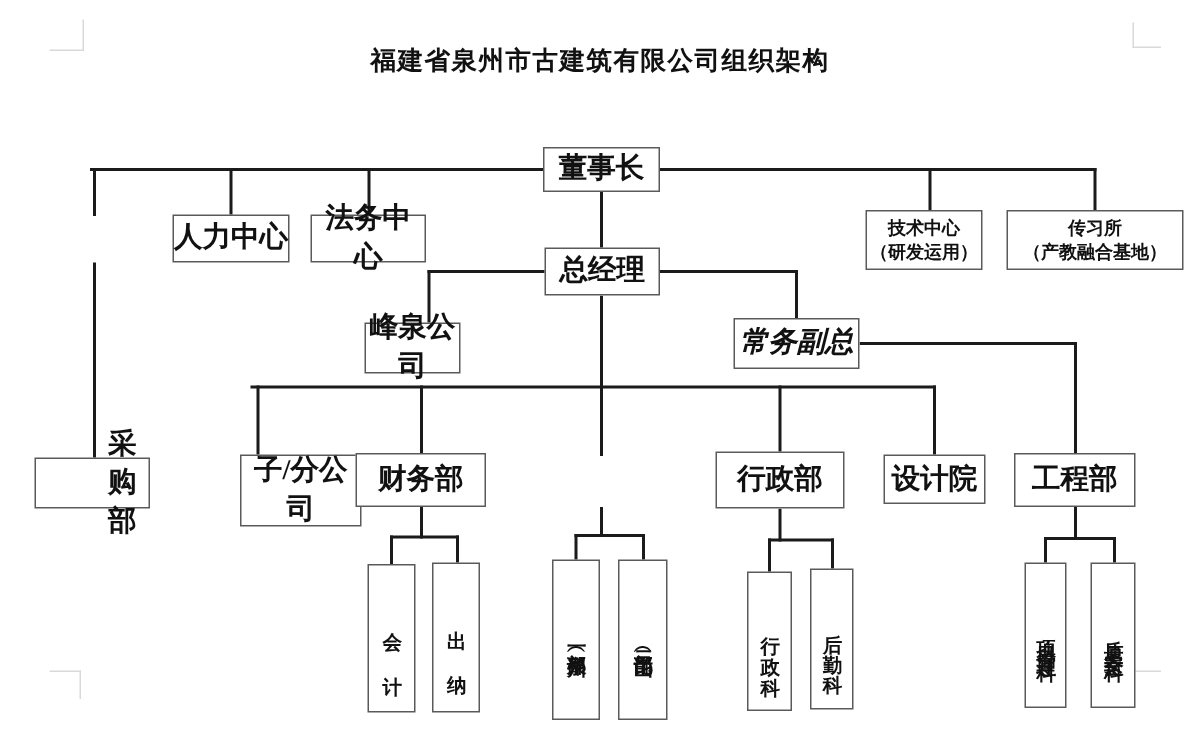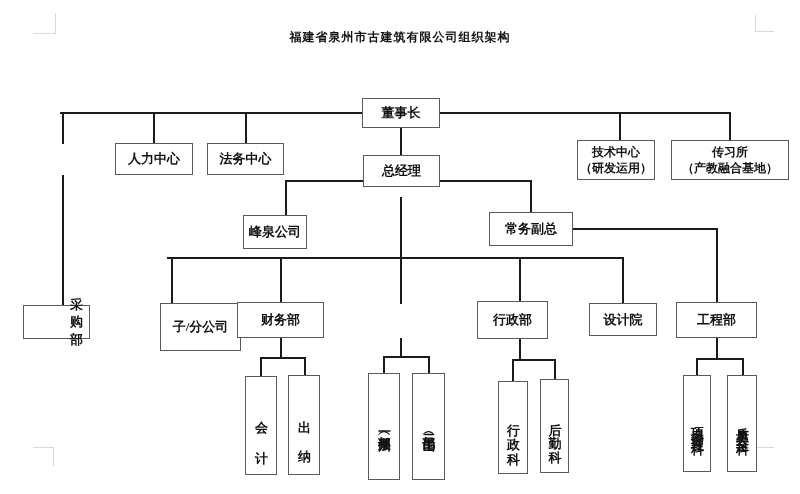--- a/index.html
+++ b/index.html
@@ -1,22 +1,22 @@
 <!DOCTYPE html>
 <html><head>
 <meta charset="utf-8">
 <style>
   html,body{margin:0;padding:0;background:#fff;}
   #canvas{position:relative;width:800px;height:494px;background:#ffffff;overflow:hidden;
           font-family:"Liberation Serif","DejaVu Serif",serif;color:#111;}
   .title{position:absolute;top:29px;left:50%;transform:translateX(-50%);
-         font-size:12px;font-weight:bold;letter-spacing:1px;white-space:nowrap;z-index:3;}
+         font-size:17px;font-weight:bold;letter-spacing:1px;white-space:nowrap;z-index:3;}
   .box{position:absolute;background:#fff;border:1px solid #5a5a5a;z-index:2;
        display:flex;align-items:center;justify-content:center;
-       font-size:13px;font-weight:bold;text-align:center;line-height:1.35;box-sizing:border-box;}
+       font-size:19px;font-weight:bold;text-align:center;line-height:1.35;box-sizing:border-box;}
   .box.small{font-size:12px;}
   .vbox{position:absolute;background:#fff;border:1px solid #5a5a5a;z-index:2;
         display:flex;align-items:center;justify-content:center;
         font-size:13px;font-weight:bold;box-sizing:border-box;}
   .vbox span{writing-mode:vertical-rl;text-orientation:mixed;display:block;}
   .vt2 span{letter-spacing:30px;margin-bottom:-30px;}
   .vt3 span{letter-spacing:14px;margin-bottom:-14px;}
   .vt5 span{letter-spacing:4px;margin-bottom:-4px;}
   .vt6 span{letter-spacing:1px;}
   .h,.v{position:absolute;background:#1b1b1b;z-index:1;}
@@ -107,41 +107,41 @@
       <div>（研发运用）</div>
     </div>
   </div>
   <div class="box small two-line" style="left:671px;top:140px;width:118px;height:40px;">
     <div>
       <div>传习所</div>
       <div>（产教融合基地）</div>
     </div>
   </div>
 
-  <div class="box" style="left:363px;top:155px;width:77px;height:32px;">
+  <div class="box" style="left:363px;top:165px;width:77px;height:32px;">
     <span>总经理</span>
   </div>
 
   <div class="box" style="left:243px;top:215px;width:64px;height:34px;">
     <span>峰泉公司</span>
   </div>
-  <div class="box" style="left:489px;top:212px;width:84px;height:34px;">
+  <div class="box" style="left:489px;top:212px;width:84px;height:34px;font-style:italic;">
     <span>常务副总</span>
   </div>
 
-  <div class="box" style="left:23px;top:305px;width:67px;height:34px;padding-left:40px;">
+  <div class="box" style="left:23px;top:305px;width:77px;height:34px;padding-left:40px;">
     <span>采购部</span>
   </div>
   <div class="box" style="left:132px;top:303px;width:81px;height:48px;margin-left:28px;">
     <span>子/分公司</span>
   </div>
   <div class="box" style="left:237px;top:302px;width:87px;height:36px;">
     <span>财务部</span>
   </div>
-  <div class="box" style="left:477px;top:301px;width:71px;height:38px;">
+  <div class="box" style="left:477px;top:301px;width:86px;height:38px;">
     <span>行政部</span>
   </div>
   <div class="box" style="left:589px;top:303px;width:68px;height:33px;">
     <span>设计院</span>
   </div>
   <div class="box" style="left:676px;top:302px;width:81px;height:36px;">
     <span>工程部</span>
   </div>
 
   <div class="vbox vt2" style="left:245px;top:376px;width:32px;height:99px;">

